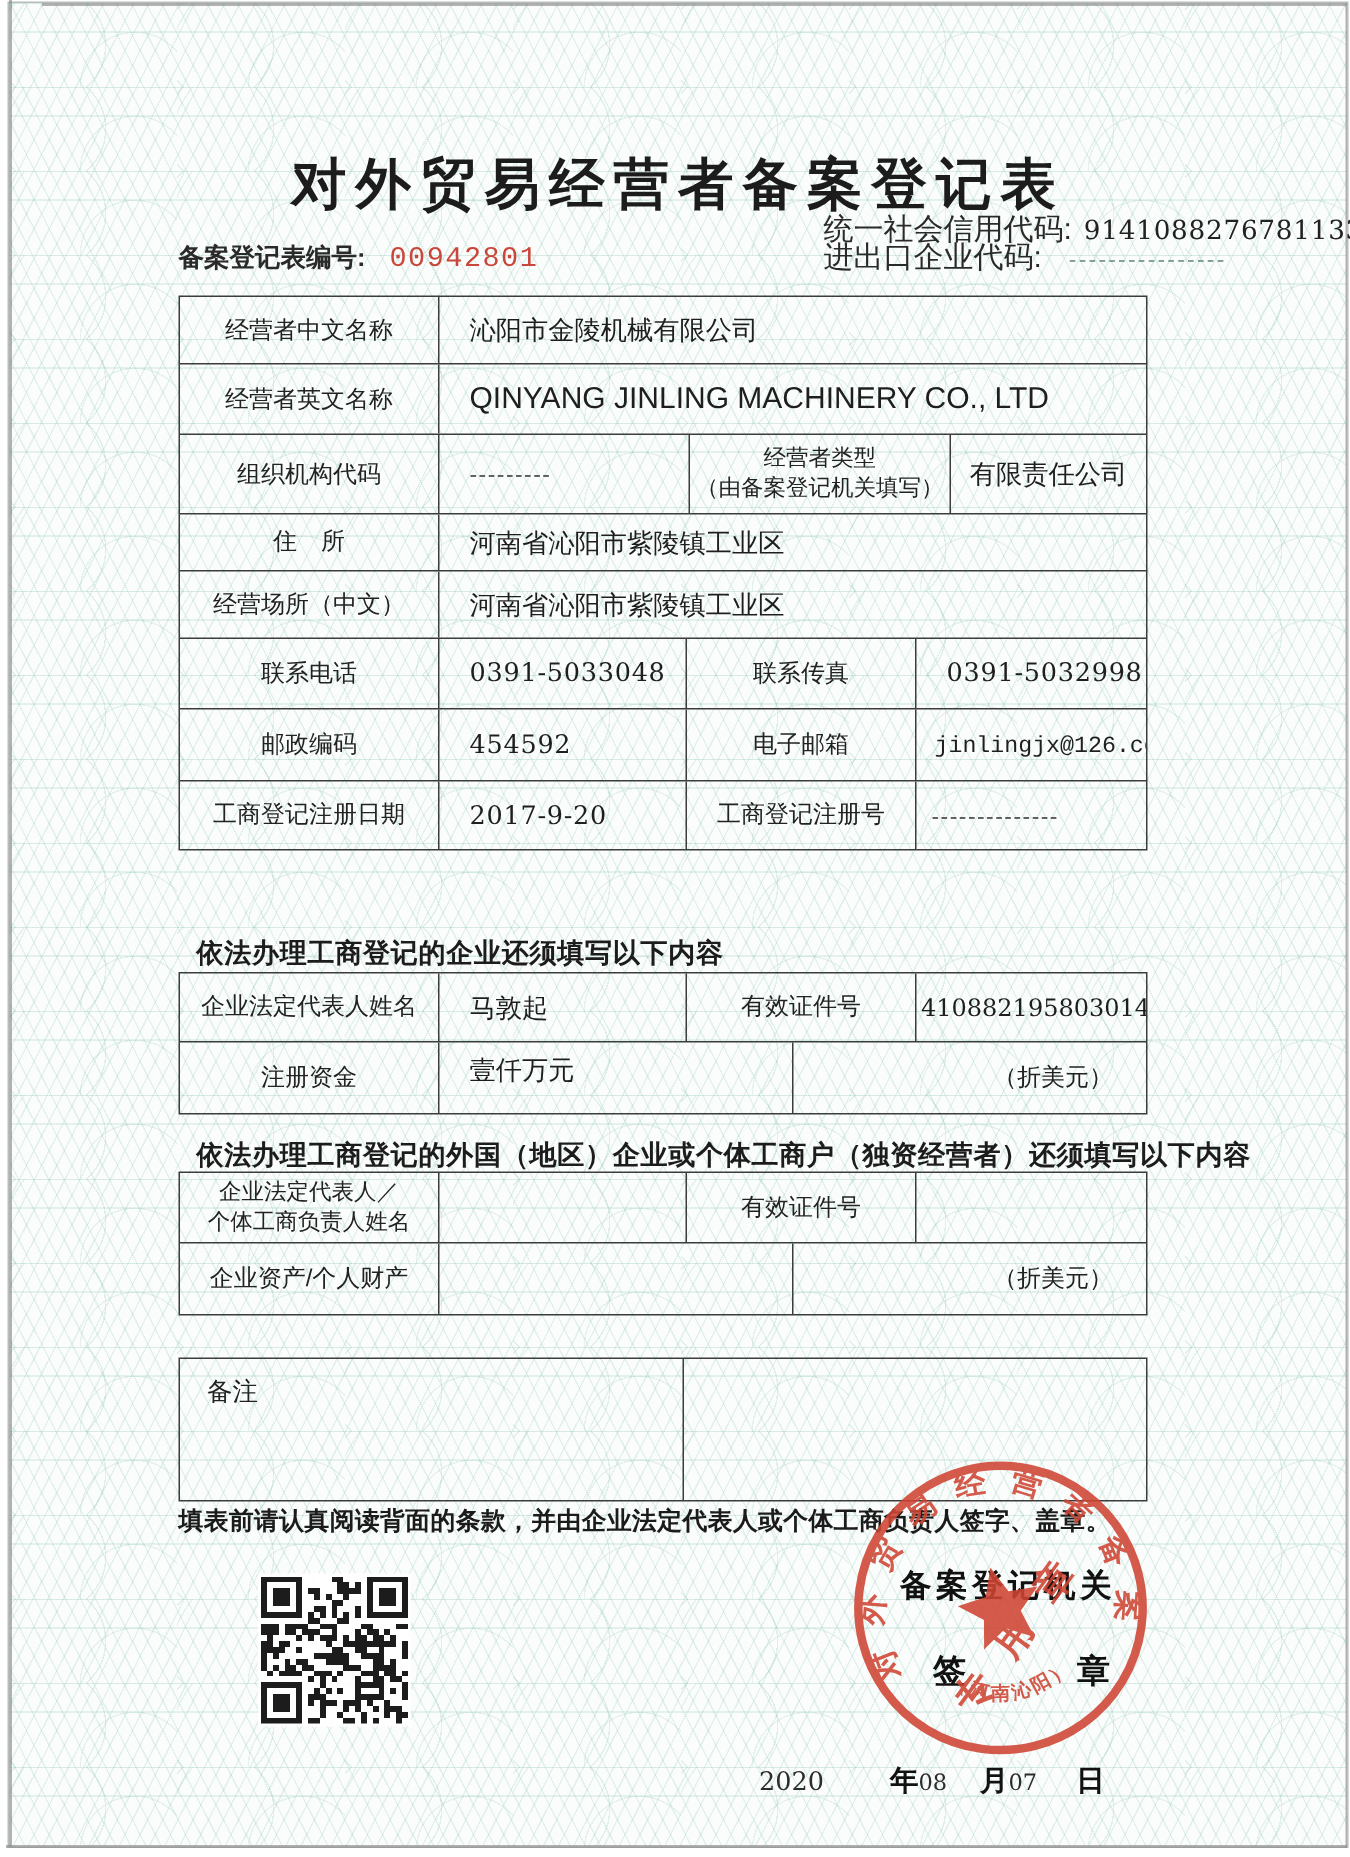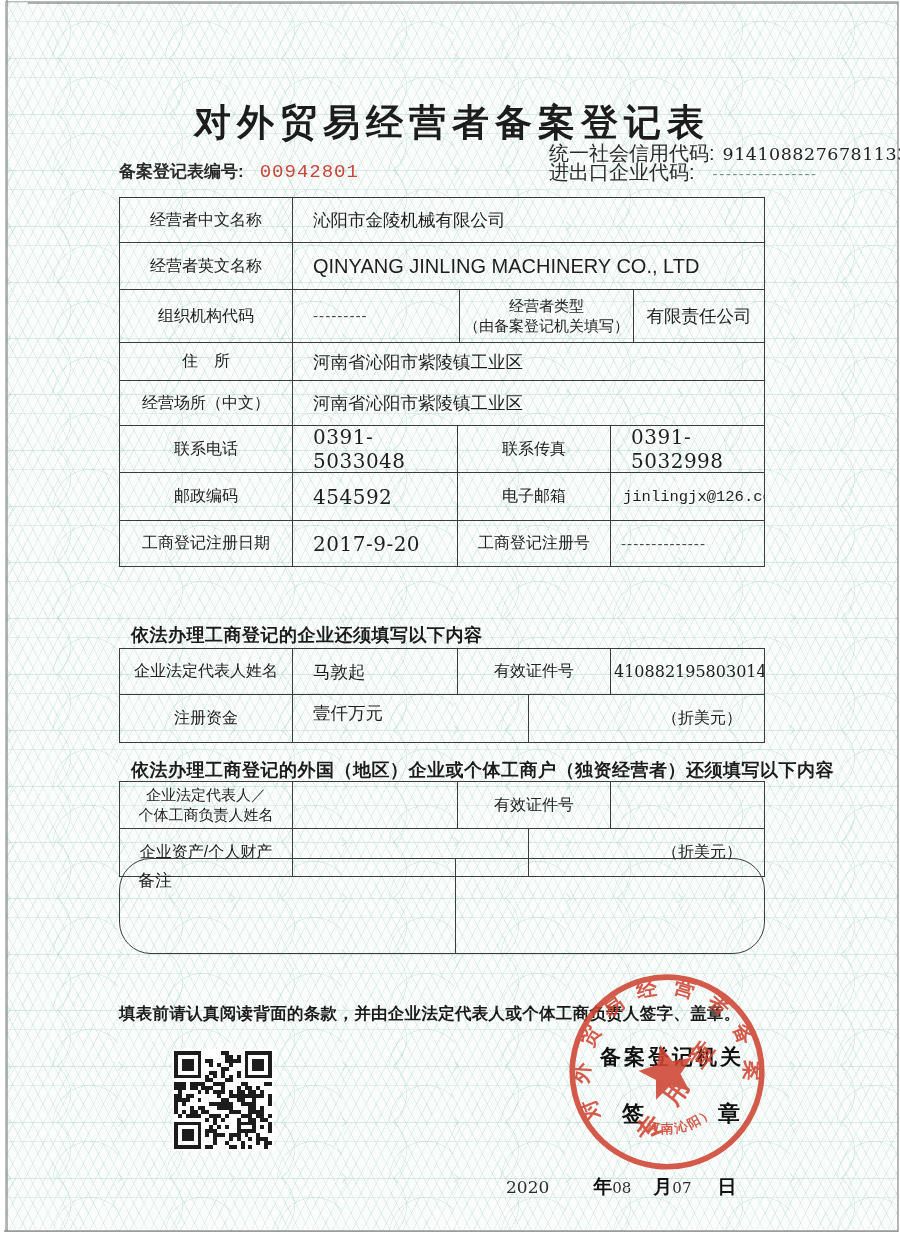--- a/index.html
+++ b/index.html
@@ -43,21 +43,21 @@
   .tbl{position:absolute;left:113px;width:646px;border:1.5px solid #3c3c3c;box-sizing:border-box;}
   .row{display:grid;border-bottom:1px solid #3c3c3c;box-sizing:border-box;}
   .row:last-child{border-bottom:none;}
   .cell{border-right:1px solid #3c3c3c;box-sizing:border-box;display:flex;align-items:center;overflow:hidden;}
   .cell:last-child{border-right:none;}
   .cell.lbl{justify-content:center;text-align:center;font-size:16px;color:#222;padding:0 4px;}
   .cell.lbl.two{flex-direction:column;justify-content:center;line-height:20px;font-size:15px;}
   .cell.val{padding-left:20px;}
   .val-cn{font-family:"Liberation Serif", serif;font-size:17.5px;color:#1e1e1e;}
   .val-en{font-family:"Liberation Sans", sans-serif;font-size:14.5px;color:#1e1e1e;}
-  .val-num{font-family:"DejaVu Serif", serif;font-size:20px;letter-spacing:.5px;color:#1e1e1e;}
+  .val-num{font-family:"DejaVu Serif", serif;font-size:17px;letter-spacing:.5px;color:#1e1e1e;}
   .val-mono{font-family:"Liberation Mono", monospace;font-size:15.5px;color:#1e1e1e;}
   .dashes{font-family:"DejaVu Serif", serif;font-size:15px;letter-spacing:1px;color:#4a4a4a;}
   .usd{justify-content:flex-end;padding-right:22px;font-size:16px;color:#222;}
 
   .cols2{grid-template-columns:173px 1fr;}
   .cols4{grid-template-columns:173px 165px 153px 1fr;}
   .cols4b{grid-template-columns:173px 167px 174px 1fr;}
   .cols3{grid-template-columns:173px 236px 1fr;}
   .h38{height:38px}.h45{height:45px}.h46{height:46px}.h47{height:47px}.h48{height:48px}.h53{height:53px}.h94{height:94px}
 
@@ -170,21 +170,21 @@
       <div class="cell lbl">有效证件号</div>
       <div class="cell"></div>
     </div>
     <div class="row cols3 h47">
       <div class="cell lbl">企业资产/个人财产</div>
       <div class="cell"></div>
       <div class="cell usd">（折美元）</div>
     </div>
   </div>
 
-  <div class="tbl remarks" style="top:856px;border-radius:32px;">
+  <div class="tbl remarks" style="top:903px;">
     <div class="row h94" style="grid-template-columns:336px 1fr;">
       <div class="cell lbl">备注</div>
       <div class="cell"></div>
     </div>
   </div>
 
   <div class="abs notice">填表前请认真阅读背面的条款，并由企业法定代表人或个体工商负责人签字、盖章。</div>
 
   <div class="abs qr-wrap">
     <svg id="qr" viewBox="0 0 25 25" width="98" height="98" style="shape-rendering:crispEdges;display:block;">

